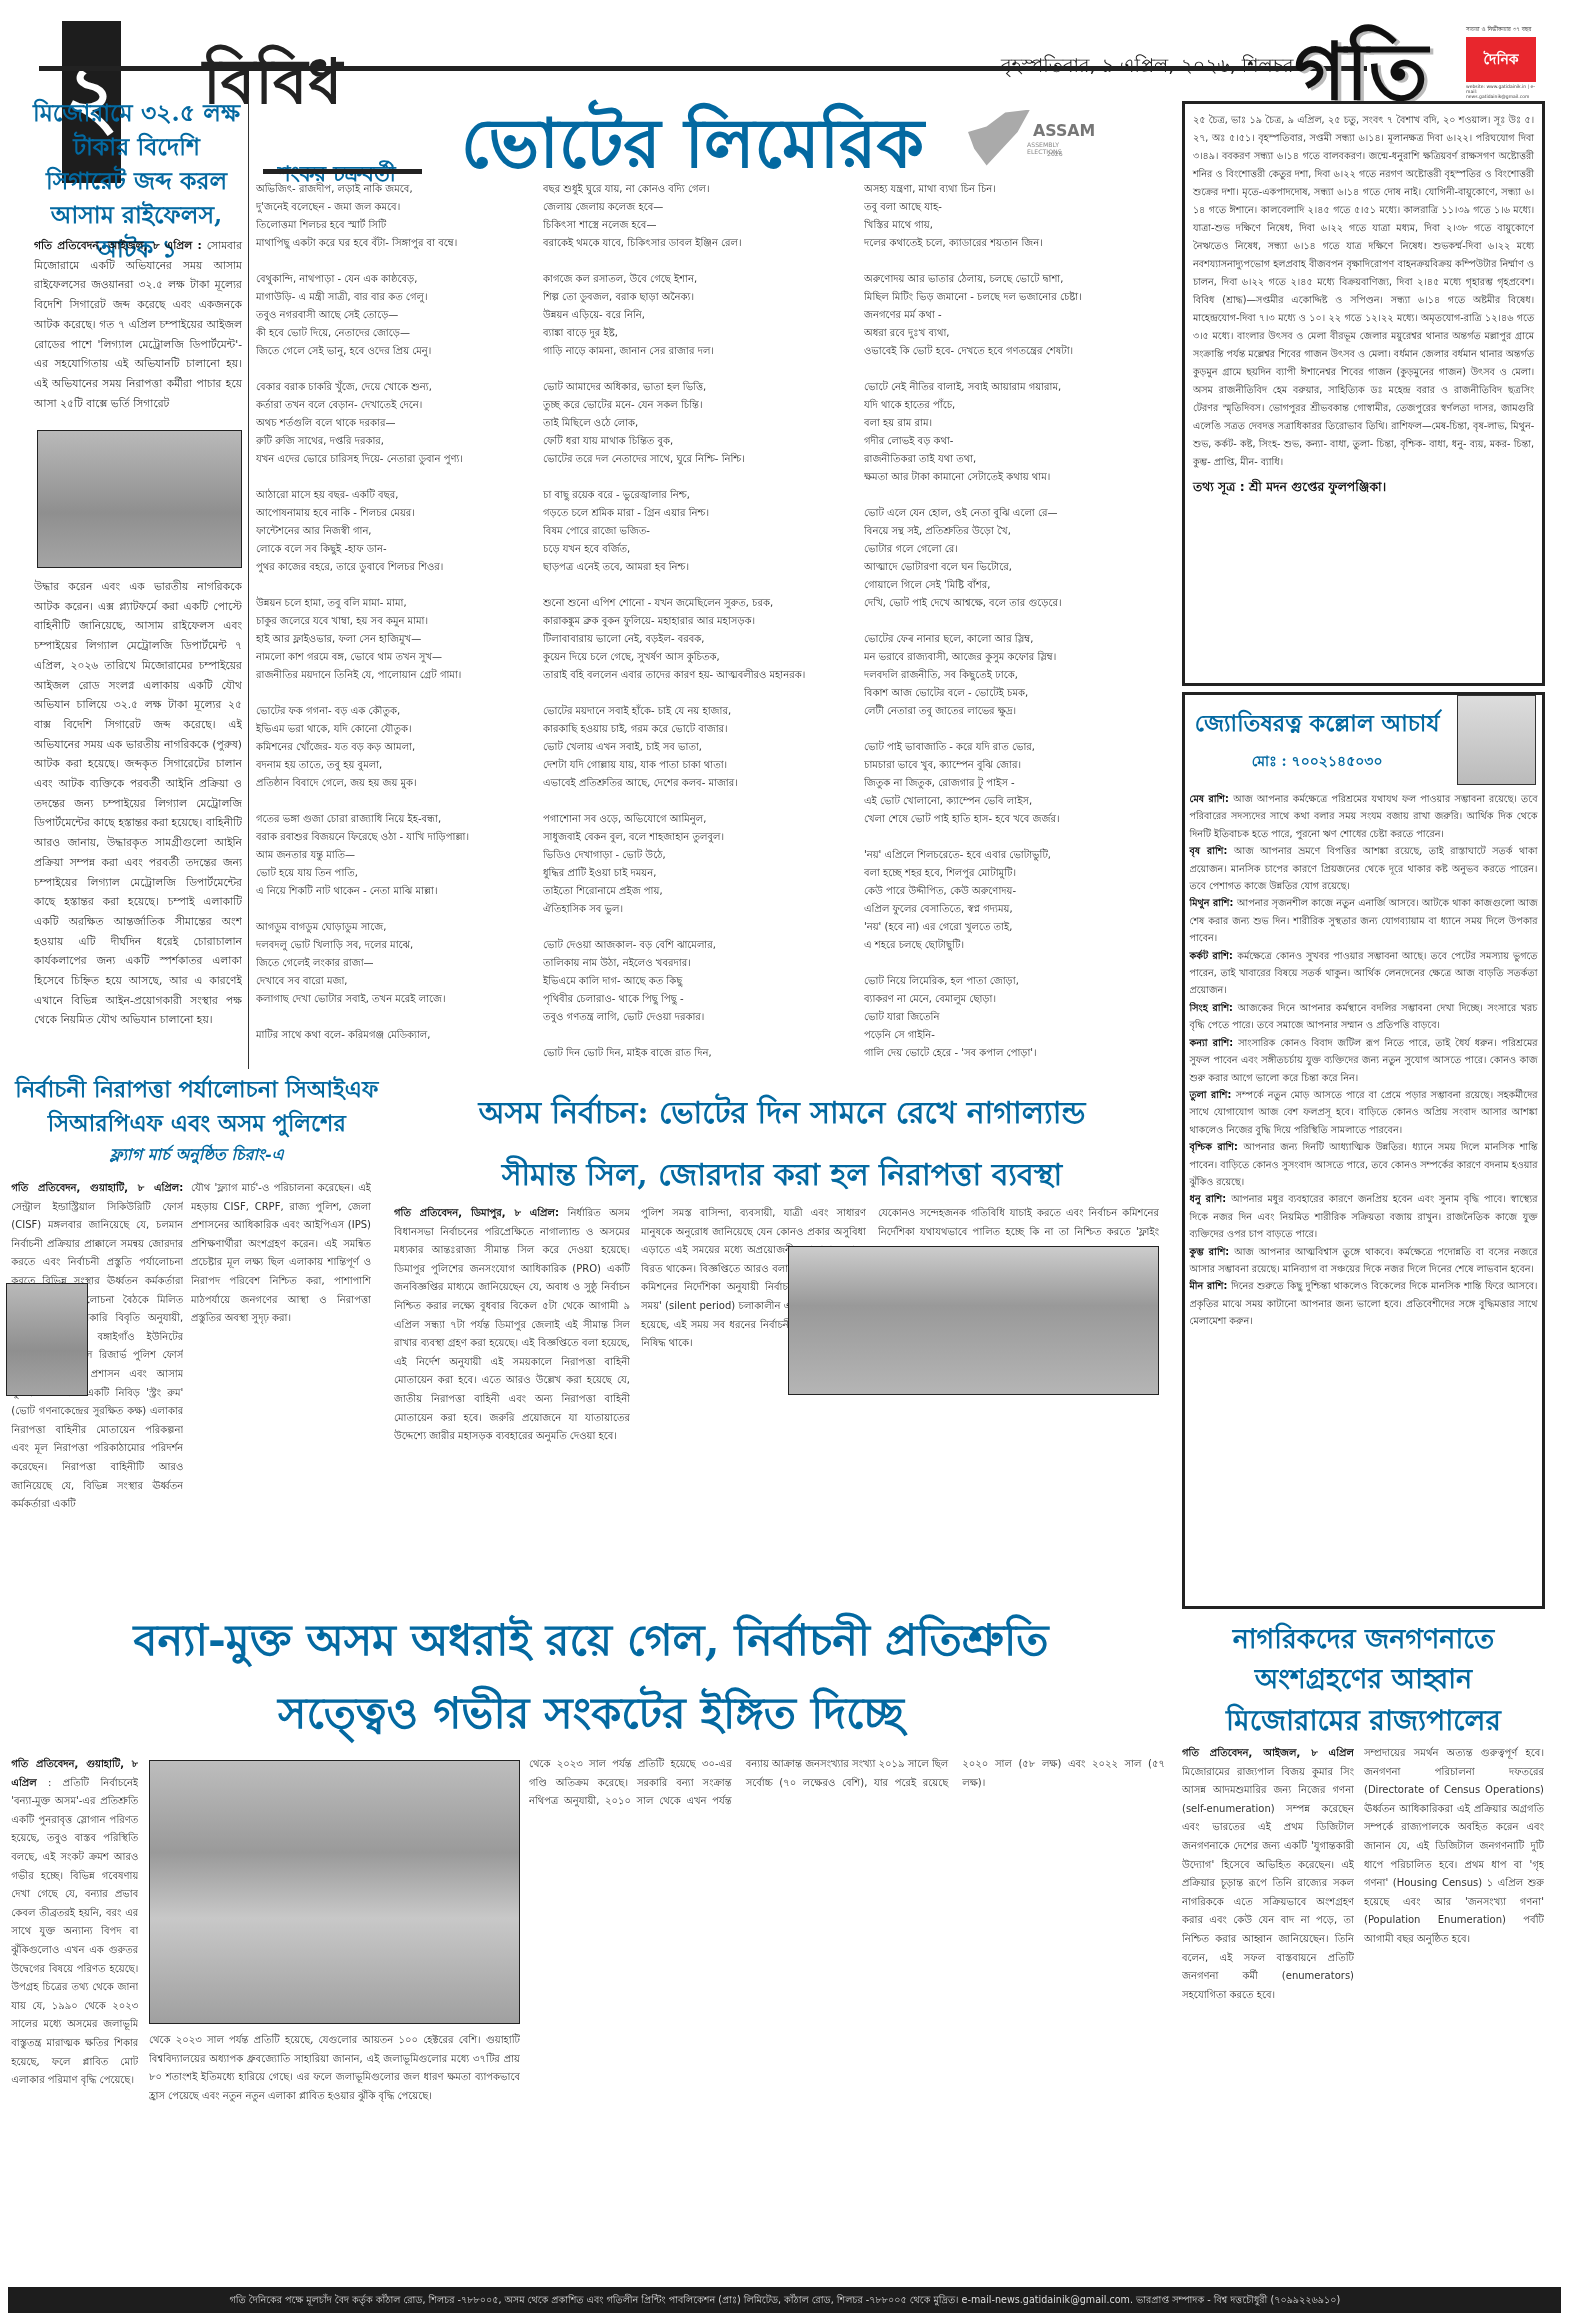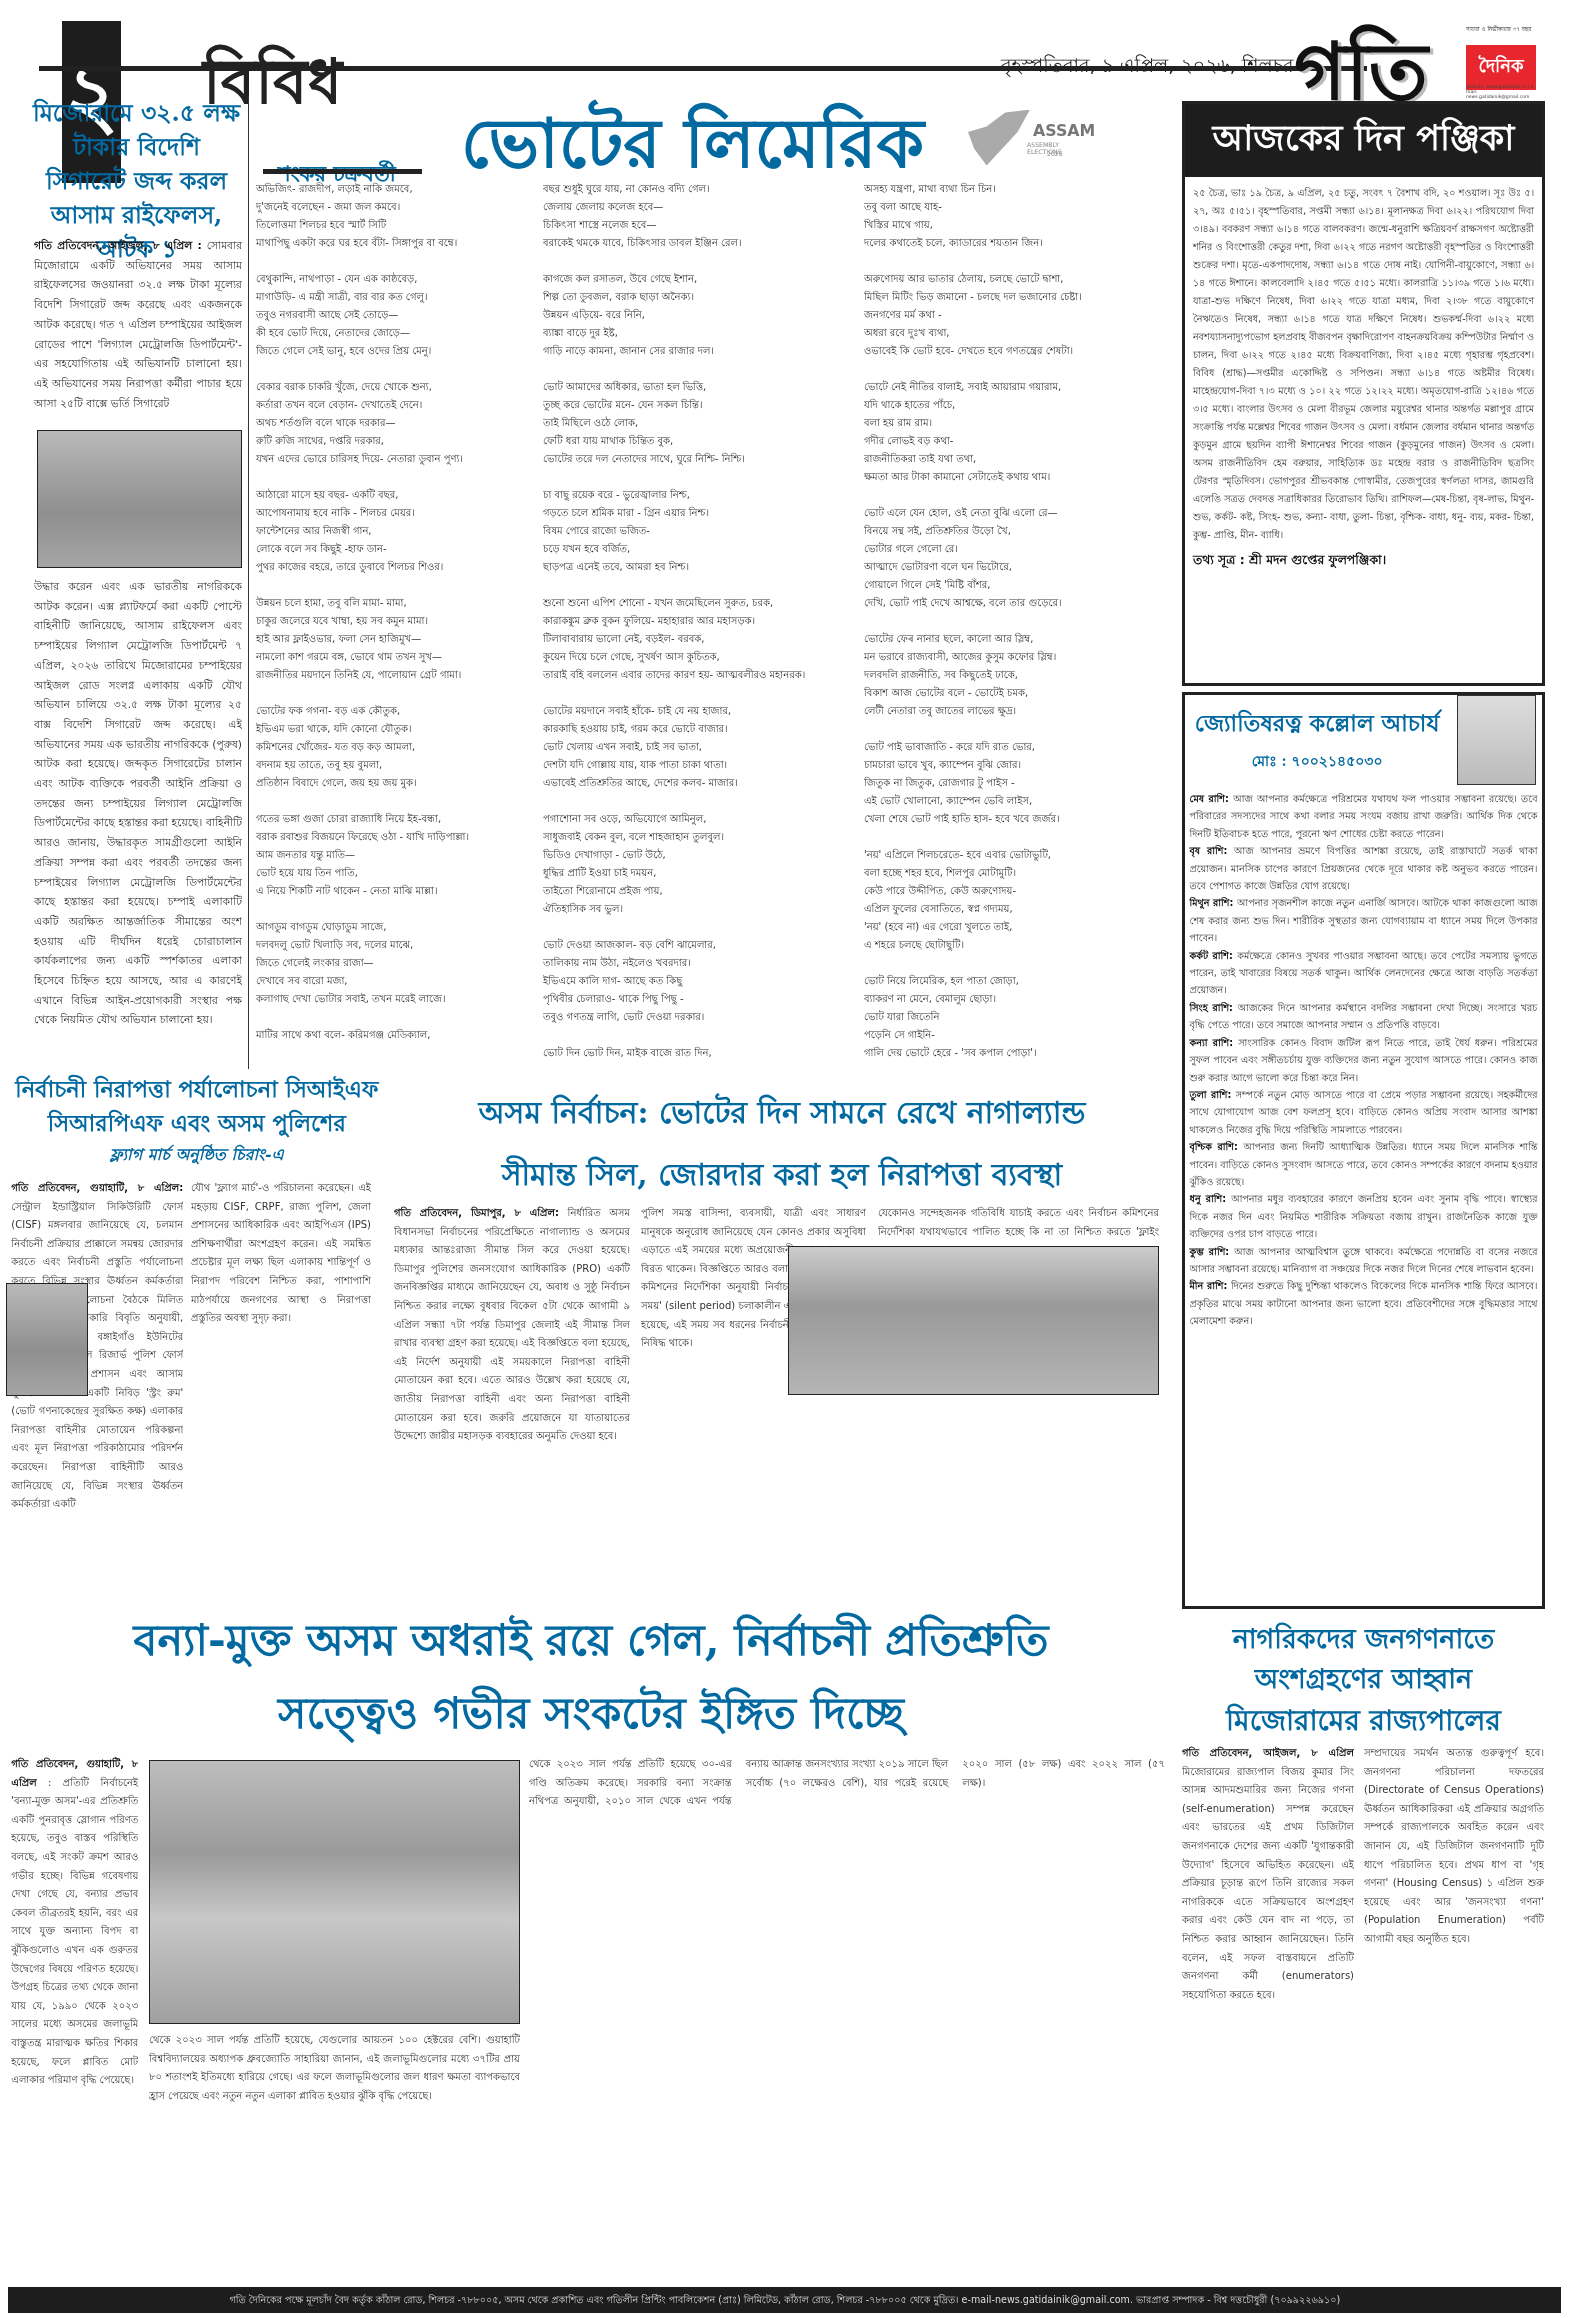--- a/index.html
+++ b/index.html
@@ -9,21 +9,21 @@
   .txt { font-size: 10.7px; line-height: 19.7px; text-align: justify; color: #333; }
   .bold { font-weight: bold; color: #111; }
   .head { font-family: "DejaVu Serif", serif; font-weight: bold; color: #0369a1; text-align: center; }
 
   
   #page-num { left: 62px; top: 21.4px; width: 59px; height: 162px; background: #1d1d1d; color: #fff; font-size: 84px; display:flex; align-items:center; justify-content:center; font-weight:bold; }
   #section { left: 203px; top: 34px; font-size: 62px; font-weight: bold; }
   #dateline { left: 1001px; top: 51px; font-size: 19px; color: #222; }
   #topline { left: 39px; top: 66px; width: 1328px; height: 4.5px; background: #222; }
   #logo { left: 1294px; top: 11.3px; font-size: 79px; font-weight: bold; color: #111; text-shadow: 3.4px 2.3px 0 #bbb; font-family: "DejaVu Serif", serif; }
-  #logo-badge { left: 1466px; top: 37px; width: 70px; height: 45px; background: #e8262d; color:#fff; font-size: 18px; font-weight:bold; display:flex; align-items:center; justify-content:center;margin-top:8px; }
+  #logo-badge { left: 1466px; top: 37px; width: 70px; height: 45px; background: #e8262d; color:#fff; font-size: 14px; font-weight:bold; display:flex; align-items:center; justify-content:center; }
   #logo-tag { left: 1466px; top: 25px; font-size: 5.6px; width: 70px; }
   #logo-url { left: 1466px; top: 84px; font-size: 4.5px; width: 73px; color:#444; }
 
   
   .photo { background: linear-gradient(180deg,#b9b9b9,#8f8f8f 60%,#a5a5a5); border: 1.7px solid #222; }
   .vr { background: #333; width: 1.1px; }
 
   
   #panjika { left: 1182px; top: 101px; width: 363px; height: 585px; border: 3.4px solid #222; }
   #panjika-head { background: #1d1d1d; color: #fff; height: 73px; font-size: 35px; display:flex; align-items:center; justify-content:center; font-weight:bold; }
@@ -203,21 +203,20 @@
 'নয়' (হবে না) এর গেরো খুলতে তাই,
 এ শহরে চলছে ছোটাছুটি।
 
 ভোট নিয়ে লিমেরিক, হল পাতা জোড়া,
 ব্যাকরণ না মেনে, বেমালুম ছোড়া।
 ভোট যারা জিতেনি
 পড়েনি সে গাইনি-
 গালি দেয় ভোটে হেরে - 'সব কপাল পোড়া'।</div>
 
 <div class="abs" id="panjika">
-  <div id="panjika-head">আজকের দিন পঞ্জিকা</div>
   <div class="txt" style="padding:6.8px 7.9px;font-size:9.6px;line-height:18px;">২৫ চৈত্র, ভাঃ ১৯ চৈত্র, ৯ এপ্রিল, ২৫ চতু, সংবৎ ৭ বৈশাখ বদি, ২০ শওয়াল। সূঃ উঃ ৫।২৭, অঃ ৫।৫১। বৃহস্পতিবার, সপ্তমী সন্ধ্যা ৬।১৪। মূলানক্ষত্র দিবা ৬।২২। পরিঘযোগ দিবা ৩।৪৯। ববকরণ সন্ধ্যা ৬।১৪ গতে বালবকরণ। জন্মে-ধনুরাশি ক্ষত্রিয়বর্ণ রাক্ষসগণ অষ্টোত্তরী শনির ও বিংশোত্তরী কেতুর দশা, দিবা ৬।২২ গতে নরগণ অষ্টোত্তরী বৃহস্পতির ও বিংশোত্তরী শুক্রের দশা। মৃতে-একপাদদোষ, সন্ধ্যা ৬।১৪ গতে দোষ নাই। যোগিনী-বায়ুকোণে, সন্ধ্যা ৬।১৪ গতে ঈশানে। কালবেলাদি ২।৪৫ গতে ৫।৫১ মধ্যে। কালরাত্রি ১১।৩৯ গতে ১।৬ মধ্যে। যাত্রা-শুভ দক্ষিণে নিষেধ, দিবা ৬।২২ গতে যাত্রা মধ্যম, দিবা ২।৩৮ গতে বায়ুকোণে নৈঋতেও নিষেধ, সন্ধ্যা ৬।১৪ গতে যাত্র দক্ষিণে নিষেধ। শুভকর্ম্ম-দিবা ৬।২২ মধ্যে নবশয্যাসনাদ্যুপভোগ হলপ্রবাহ বীজবপন বৃক্ষাদিরোপণ বাহনক্রয়বিক্রয় কম্পিউটার নির্ম্মাণ ও চালন, দিবা ৬।২২ গতে ২।৪৫ মধ্যে বিক্রয়বাণিজ্য, দিবা ২।৪৫ মধ্যে গৃহারম্ভ গৃহপ্রবেশ। বিবিধ (শ্রাদ্ধ)—সপ্তমীর একোদ্দিষ্ট ও সপিণ্ডন। সন্ধ্যা ৬।১৪ গতে অষ্টমীর বিষেধ। মাহেন্দ্রযোগ-দিবা ৭।৩ মধ্যে ও ১০। ২২ গতে ১২।২২ মধ্যে। অমৃতযোগ-রাত্রি ১২।৪৬ গতে ৩।৫ মধ্যে। বাংলার উৎসব ও মেলা বীরভূম জেলার ময়ুরেশ্বর থানার অন্তর্গত মল্লাপুর গ্রামে সংক্রান্তি পর্যন্ত মল্লেশ্বর শিবের গাজন উৎসব ও মেলা। বর্ধমান জেলার বর্ধমান থানার অন্তর্গত কুড়মুন গ্রামে ছয়দিন ব্যাপী ঈশানেশ্বর শিবের গাজন (কুড়মুনের গাজন) উৎসব ও মেলা। অসম রাজনীতিবিদ হেম বরুয়ার, সাহিত্যিক ডঃ মহেন্দ্র বরার ও রাজনীতিবিদ ছত্রসিং টেরণর স্মৃতিদিবস। ভোগপুরর শ্রীভবকান্ত গোস্বামীর, তেজপুরের স্বর্ণলতা দাসর, জামগুরি এলেঙি সত্রত দেবদত্ত সত্রাধিকারর তিরোভাব তিথি। রাশিফল—মেষ-চিন্তা, বৃষ-লাভ, মিথুন- শুভ, কর্কট- কষ্ট, সিংহ- শুভ, কন্যা- বাধা, তুলা- চিন্তা, বৃশ্চিক- বাধা, ধনু- ব্যয়, মকর- চিন্তা, কুম্ভ- প্রাপ্তি, মীন- ব্যাধি।</div>
   <div class="bold" style="padding:0 7.9px;font-size:12.4px;">তথ্য সূত্র : শ্রী মদন গুপ্তের ফুলপঞ্জিকা।</div>
 </div>
 
 <div class="abs" id="rashifal">
   <div style="position:absolute;left:5.6px;top:11.3px;width:253px;text-align:center;">
     <div class="head" style="font-size:22.5px;">জ্যোতিষরত্ন কল্লোল আচার্য</div>
     <div class="head" style="font-size:14px;margin-top:5.6px;">মোঃ : ৭০০২১৪৫০৩০</div>
   </div>
   <div class="photo" style="position:absolute;right:5.6px;top:0;width:79px;height:90px;background:linear-gradient(180deg,#ddd,#bbb);border:1.1px solid #333;"></div>

